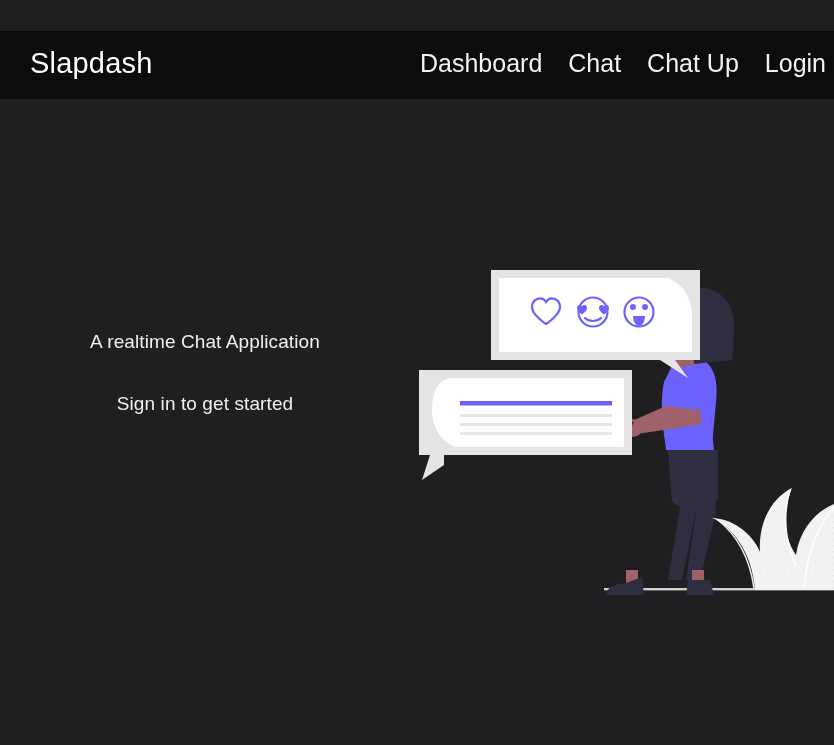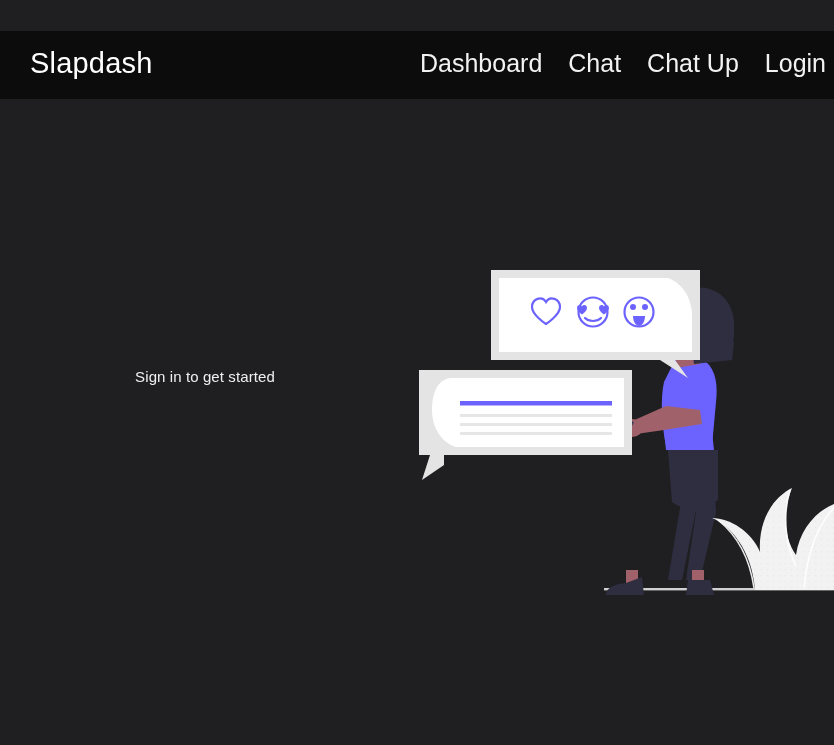--- a/index.html
+++ b/index.html
@@ -67,21 +67,21 @@
   }
 
   .hero-title {
     font-size: 19px;
     color: #efefef;
     letter-spacing: 0.1px;
     line-height: 1.3;
   }
 
   .hero-sub {
-    font-size: 15px;
+    font-size: 19px;
     color: #efefef;
     margin-top: 37px;
     letter-spacing: 0.1px;
     line-height: 1.3;
   }
 
   
   .illustration {
     position: absolute;
     left: 400px;
@@ -104,20 +104,21 @@
   <div class="brand">Slapdash</div>
   <div class="nav-links">
     <a class="nav-link">Dashboard</a>
     <a class="nav-link">Chat</a>
     <a class="nav-link">Chat Up</a>
     <a class="nav-link">Login</a>
   </div>
 </nav>
 
 <div class="hero-text">
+  <div class="hero-title">A realtime Chat Application</div>
   <div class="hero-sub">Sign in to get started</div>
 </div>
 
 <div class="illustration">
   <svg width="440" height="350" viewBox="0 0 440 350" xmlns="http://www.w3.org/2000/svg">
     <defs>
       <pattern id="dots" width="6" height="6" patternUnits="userSpaceOnUse">
         <circle cx="1.5" cy="1.5" r="0.8" fill="#e2e2e2"></circle>
       </pattern>
       <clipPath id="plantclip">

